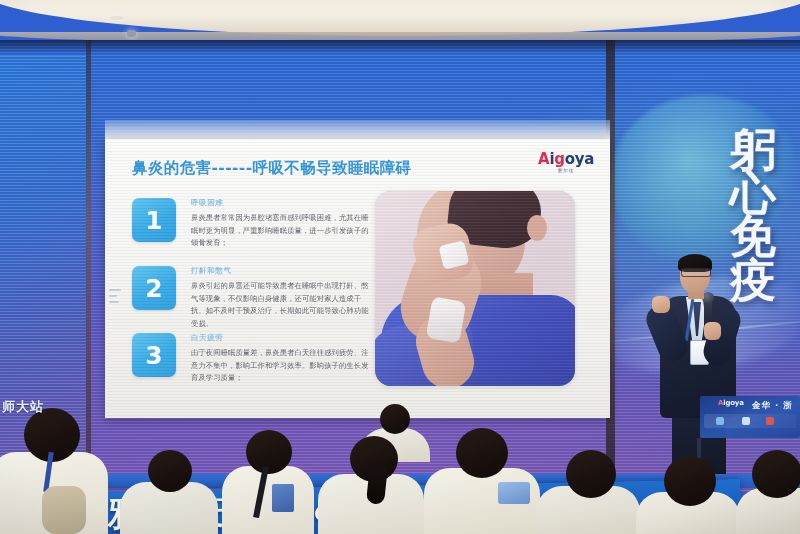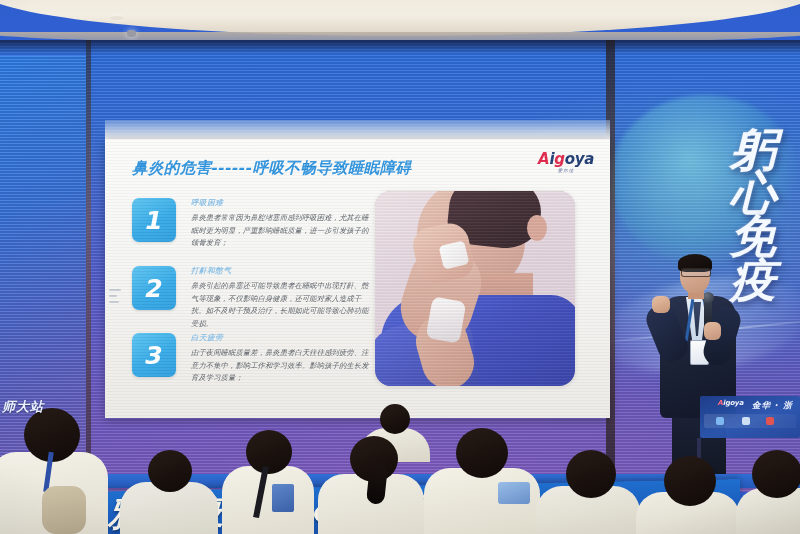--- a/index.html
+++ b/index.html
@@ -1,21 +1,20 @@
 <!DOCTYPE html>
 <html><head>
 <meta charset="utf-8">
 <style>
   html,body{margin:0;padding:0;background:#000;}
   body{font-family:"DejaVu Sans","Liberation Sans",sans-serif;}
 
   .stage{
     position:relative;width:800px;height:534px;overflow:hidden;
     background:#2f5fd0;
-    font-style:italic;
   }
 
   
   .ceiling{
     position:absolute;left:-20px;top:-10px;width:840px;height:46px;
     background:linear-gradient(180deg,#efe9dc 0%,#f3eee3 55%,#ddd4c4 100%);
     border-radius:0 0 50% 50%/0 0 100% 100%;
   }
   .ceiling-lip{
     position:absolute;left:-20px;top:32px;width:840px;height:12px;

